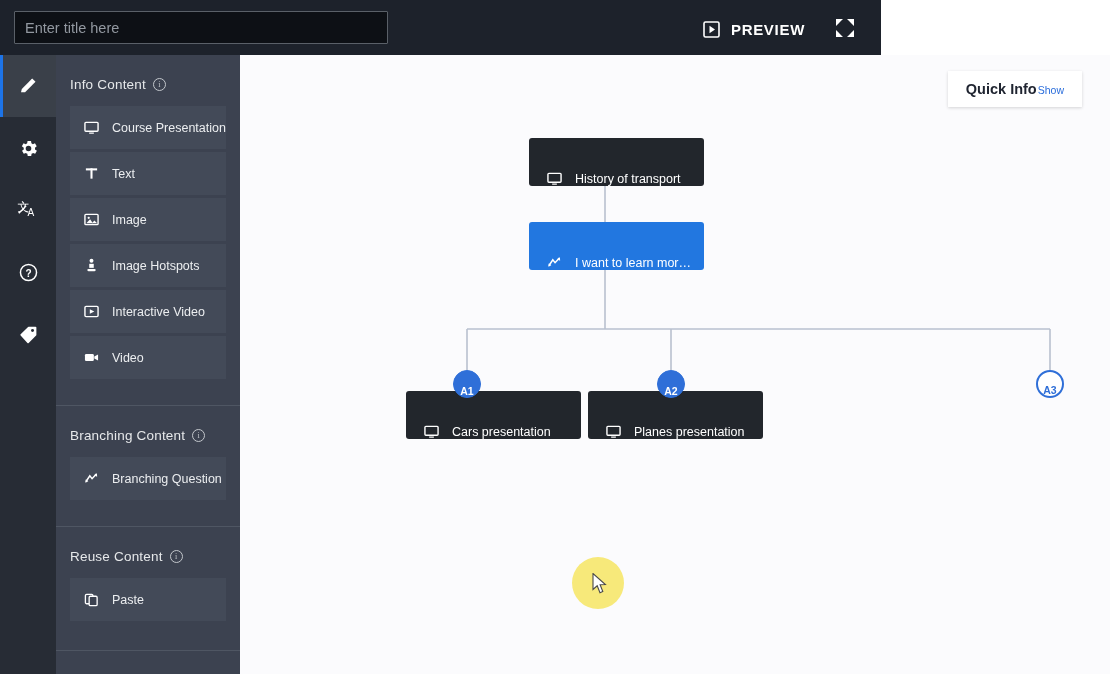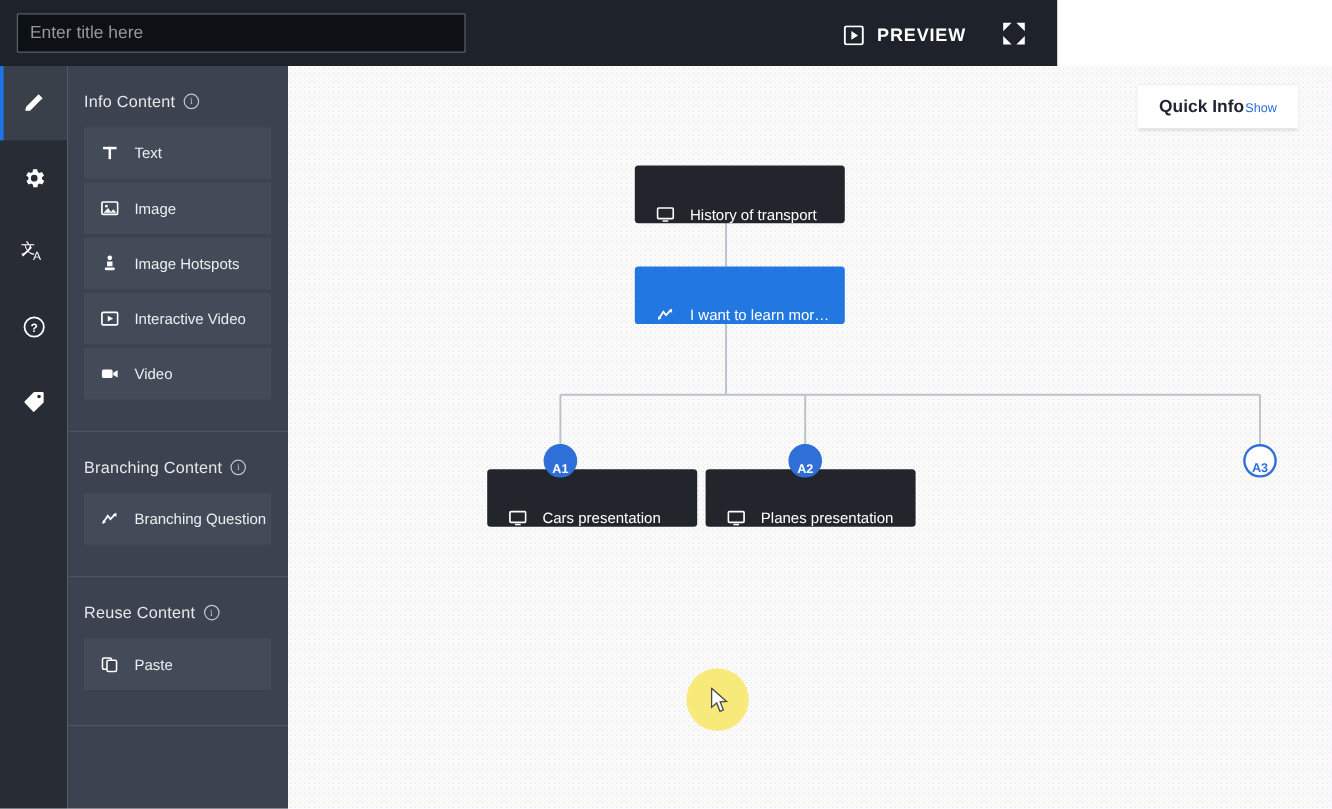--- a/index.html
+++ b/index.html
@@ -203,20 +203,29 @@
   </div>
 
   <div class="sidebar">
 
     <div class="section-head">
       <span>Info Content</span>
       <span class="info-i">i</span>
     </div>
     <div class="tile-list">
 
+      <div class="tile">
+        <span class="icon-box">
+          <svg width="15" height="15" viewBox="0 0 16 16">
+            <rect x="1" y="2.5" width="14" height="9.5" rx="1" fill="none" stroke="#ffffff" stroke-width="1.5"></rect>
+            <line x1="5.5" y1="14" x2="10.5" y2="14" stroke="#ffffff" stroke-width="1.3"></line>
+          </svg>
+        </span>
+        <span>Course Presentation</span>
+      </div>
 
       <div class="tile">
         <span class="icon-box">
           <svg width="15" height="15" viewBox="0 0 16 16">
             <rect x="2" y="2.5" width="12" height="2.2" fill="#ffffff"></rect>
             <rect x="6.9" y="2.5" width="2.2" height="11" fill="#ffffff"></rect>
           </svg>
         </span>
         <span>Text</span>
       </div>

